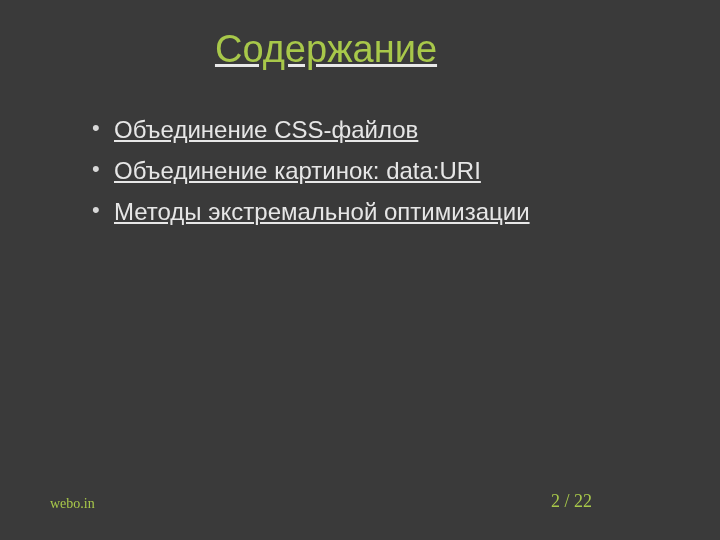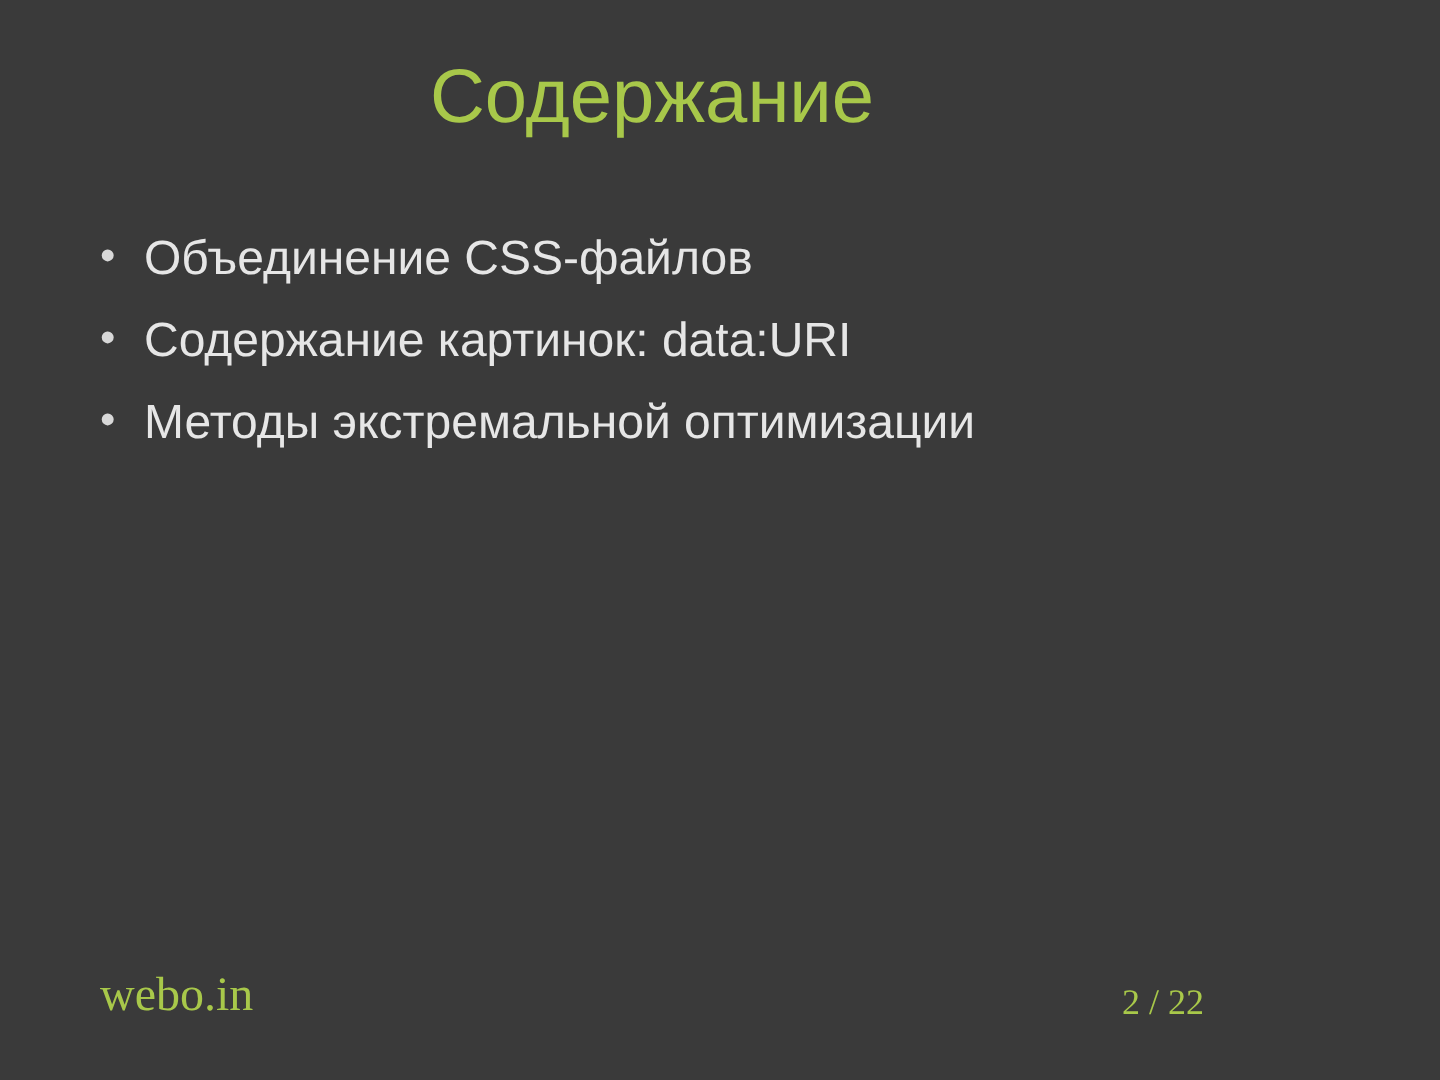--- a/index.html
+++ b/index.html
@@ -10,31 +10,32 @@
     background: #3a3a3a;
     font-family: Arial, Helvetica, sans-serif;
     color: #e8e8e8;
     overflow: hidden;
   }
   .slide {
     position: relative;
     width: 652px;
     height: 540px;
     box-sizing: border-box;
+    text-decoration: underline;
   }
   .title {
     color: #a8c84a;
     font-size: 38px;
     font-weight: 400;
     text-align: center;
     padding-top: 28px;
     margin: 0;
   }
   .content {
-    padding: 40px 50px 0 50px;
+    padding: 40px 50px 0 92px;
   }
   .bullets {
     list-style: none;
     margin: 0;
     padding: 0;
   }
   .bullets li {
     position: relative;
     font-size: 24px;
     line-height: 1.55;
@@ -49,40 +50,40 @@
     top: 0;
     color: #d8d8d8;
     font-size: 22px;
   }
   .footer-left {
     position: absolute;
     left: 50px;
     bottom: 28px;
     font-family: Georgia, 'Times New Roman', serif;
     color: #a8c84a;
-    font-size: 24px;
+    font-size: 14px;
   }
   .footer-right {
     position: absolute;
-    right: 50px;
+    right: 60px;
     bottom: 28px;
     font-family: Georgia, 'Times New Roman', serif;
     color: #a8c84a;
     font-size: 18px;
   }
 </style>
 </head>
 <body>
 
 <div class="slide">
   <h1 class="title">Содержание</h1>
 
   <div class="content">
     <ul class="bullets">
       <li>Объединение CSS-файлов</li>
-      <li>Содержание картинок: data:URI</li>
+      <li>Объединение картинок: data:URI</li>
       <li>Методы экстремальной оптимизации</li>
     </ul>
   </div>
 
   <div class="footer-left">webo.in</div>
   <div class="footer-right">2 / 22</div>
 </div>
 
 </body></html>

